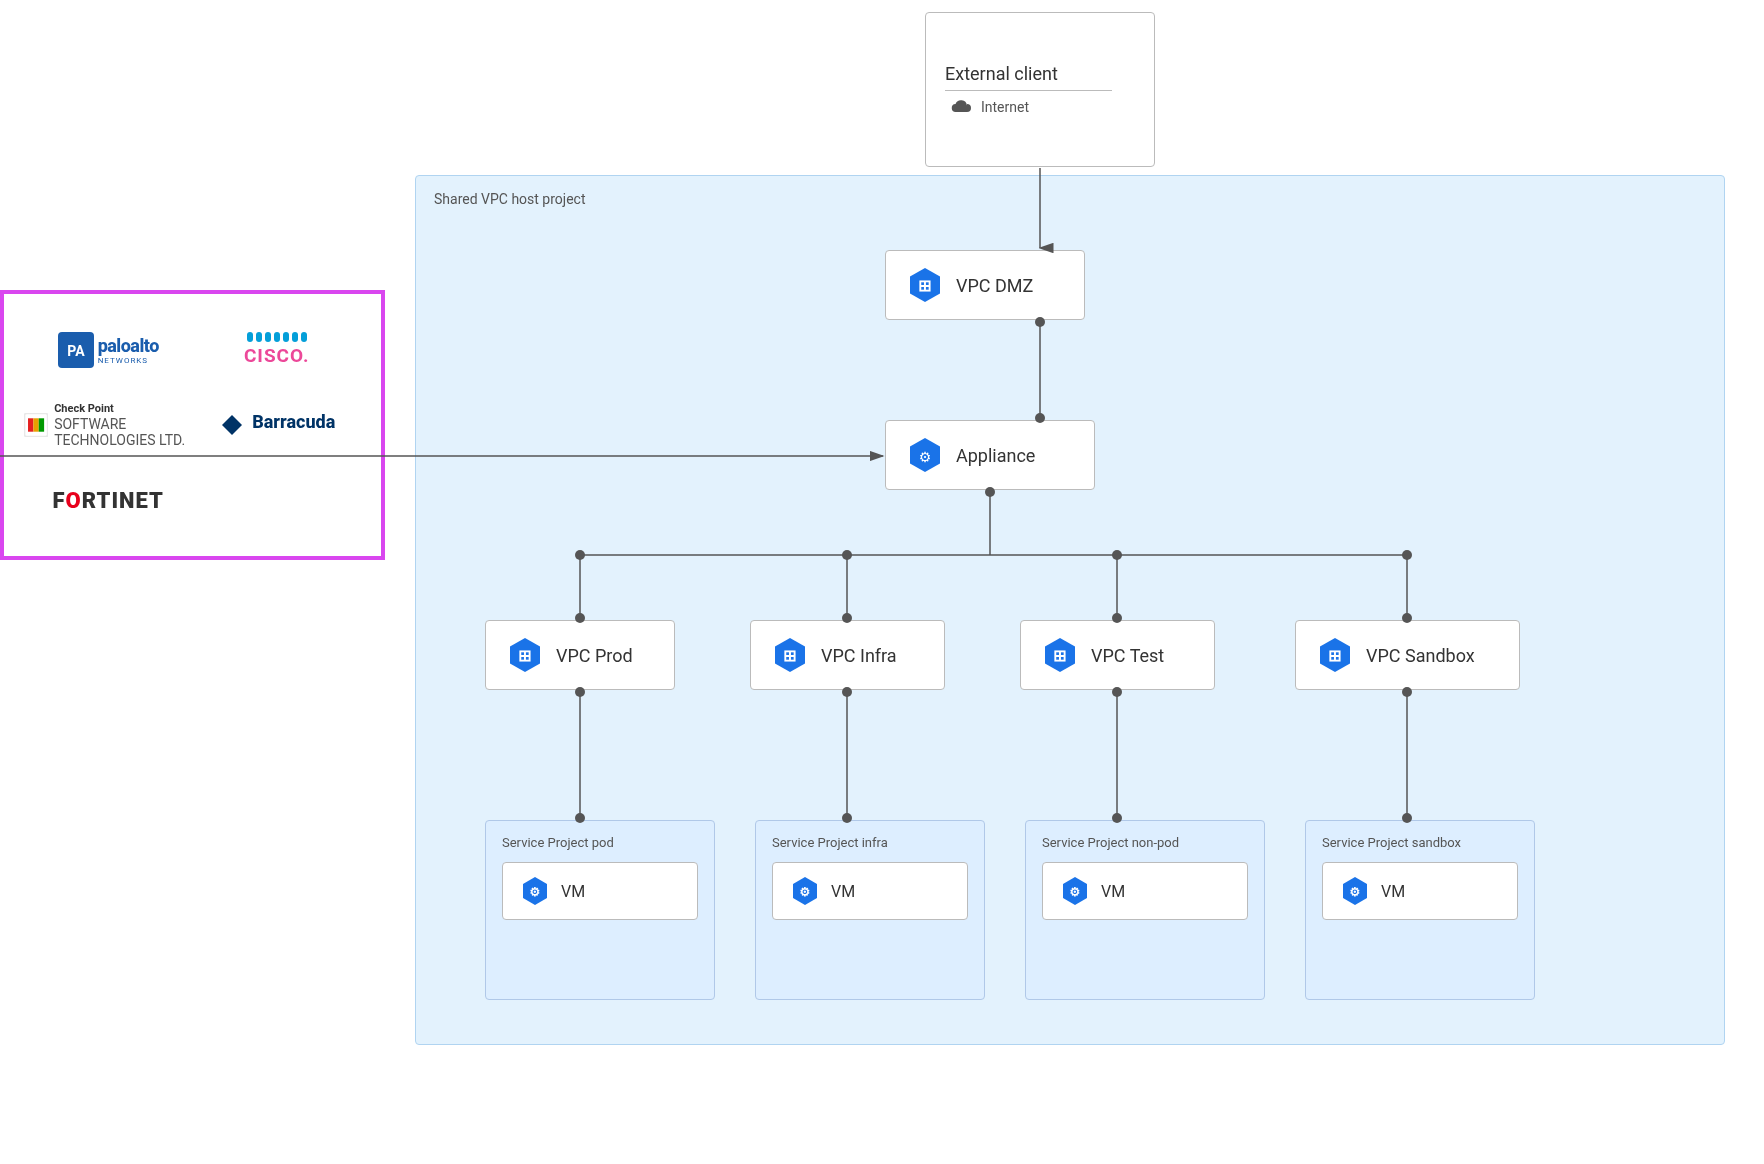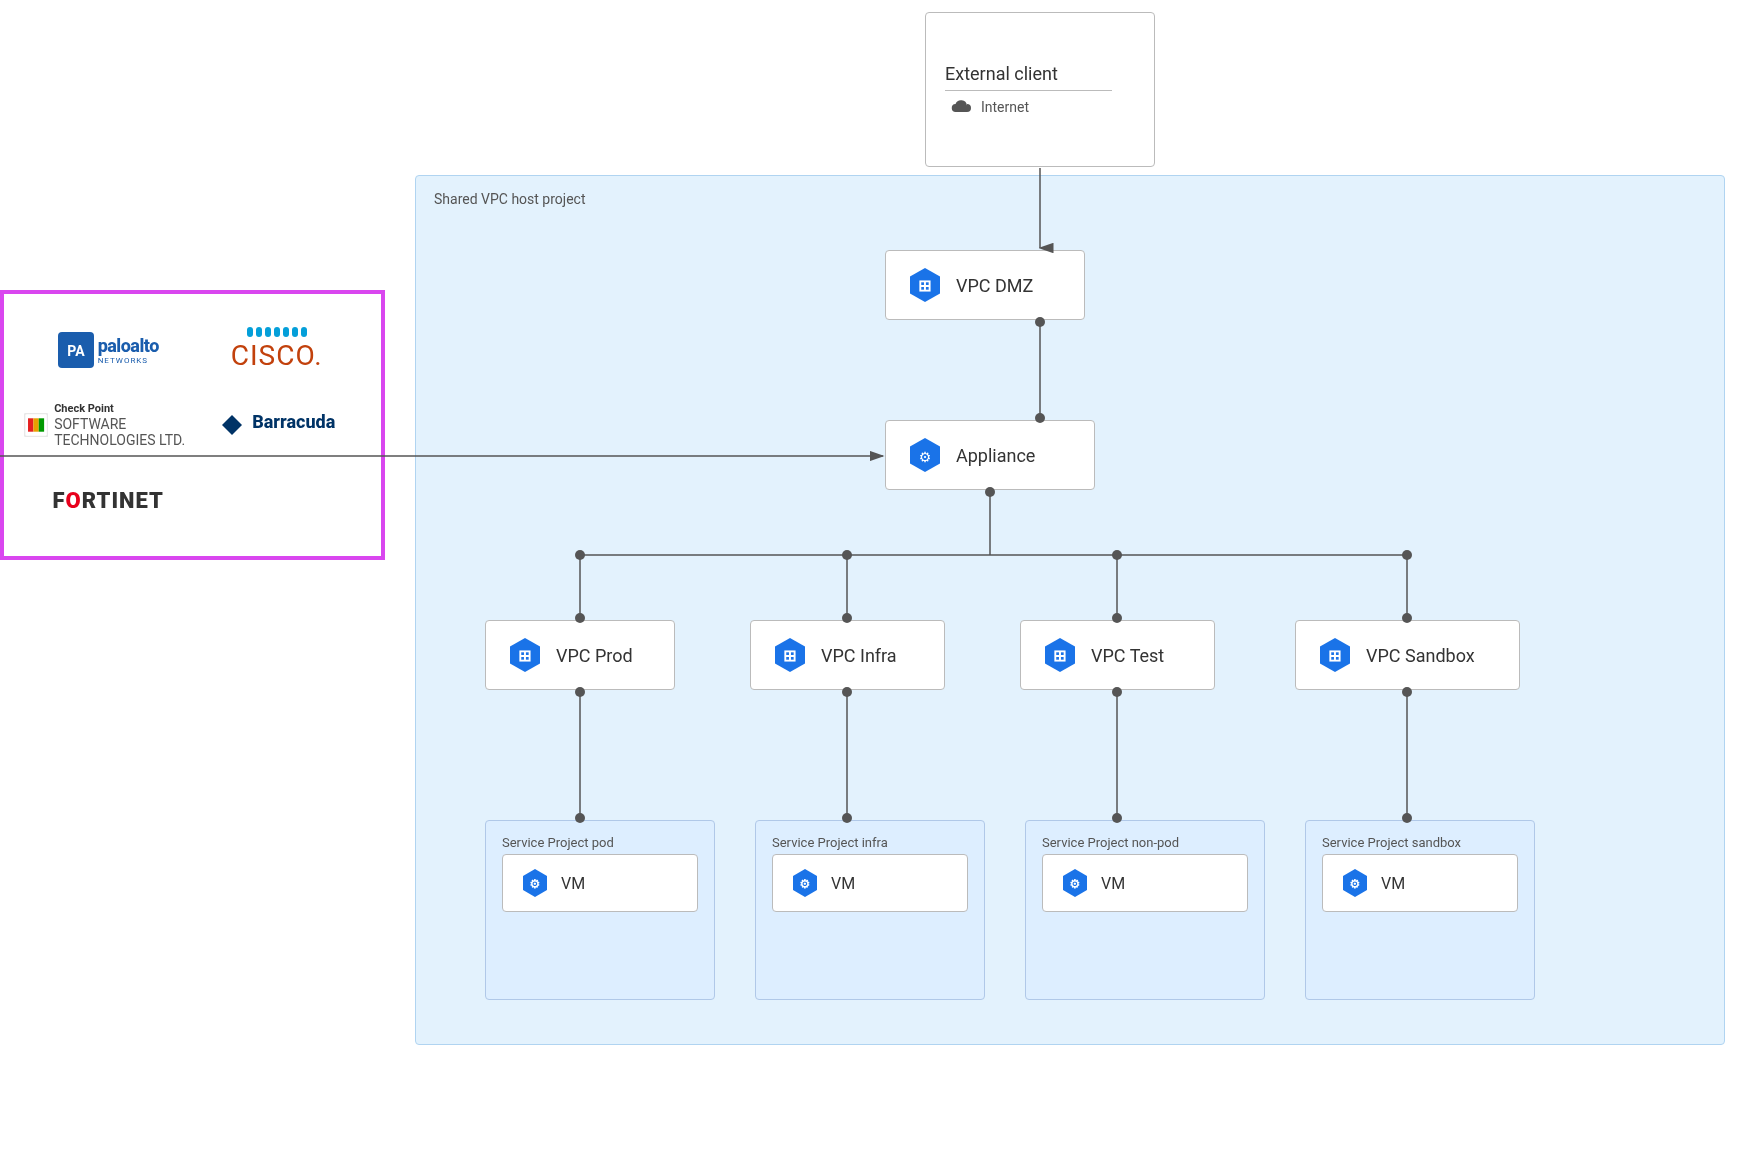--- a/index.html
+++ b/index.html
@@ -59,21 +59,21 @@
     
     .f5-circle {
       width: 54px; height: 54px; border-radius: 50%;
       background: #e52020;
       display: flex; align-items: center; justify-content: center;
       color: #fff; font-weight: 900; font-size: 22px; font-style: italic;
     }
 
     
     .cisco-text {
-      font-size: 28px; font-weight: 400; color: #c2410c; letter-spacing: 1px;
+      font-size: 19px; font-weight: 700; color: #ec4899; letter-spacing: 1px;
     }
     .cisco-dots {
       display: flex; gap: 3px; justify-content: center; margin-bottom: 2px;
     }
     .cisco-dot {
       width: 6px; height: 10px; background: #049fd9; border-radius: 3px;
     }
 
     
     .checkpoint-wrap {
@@ -180,21 +180,21 @@
     .service-project-box {
       position: absolute;
       background: #ddeeff;
       border: 1px solid #b0c8e8;
       border-radius: 4px;
       padding: 14px 16px;
     }
     .service-project-label {
       font-size: 13px;
       color: #555;
-      margin-bottom: 4px;
+      margin-bottom: 12px;
     }
     .vm-box {
       border: 1.5px solid #bbb;
       background: #fff;
       border-radius: 4px;
       display: flex;
       align-items: center;
       gap: 10px;
       padding: 12px 16px;
       font-size: 16px;

